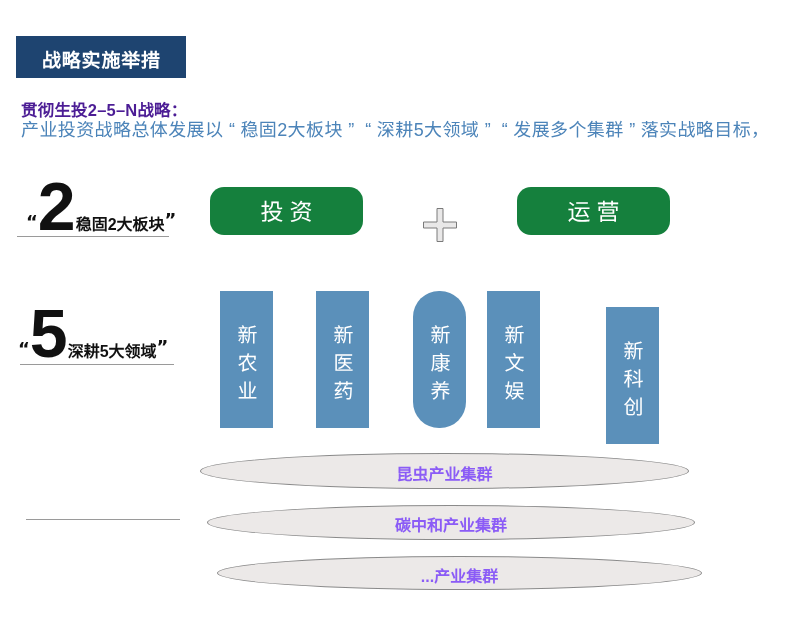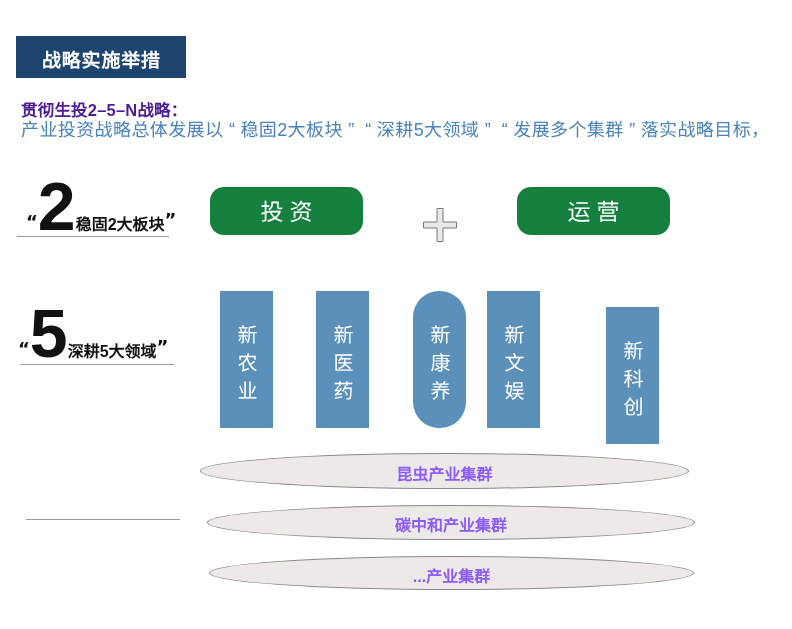--- a/index.html
+++ b/index.html
@@ -67,21 +67,21 @@
   .ellipse {
     position: absolute;
     background: #ece9e8;
     border: 1px solid #8a8a8a;
     border-radius: 50%;
     box-sizing: border-box;
     display: flex; align-items: center; justify-content: center;
   }
   #ellipse-0 { left: 200px; top: 453px; width: 489px; height: 36px; }
   #ellipse-1 { left: 207px; top: 505px; width: 488px; height: 35px; }
-  #ellipse-2 { left: 209px; top: 556px; width: 485px; height: 34px; }
+  #ellipse-2 { left: 217px; top: 556px; width: 485px; height: 34px; }
   .ellipse .ellipse-text { font-size: 16px; font-weight: bold; color: #8b5cf6; padding-top: 3px; }
 </style>
 </head>
 <body>
 
 <div id="canvas">
 
   <div class="title-box">
     <span class="title-text">战略实施举措</span>
   </div>

